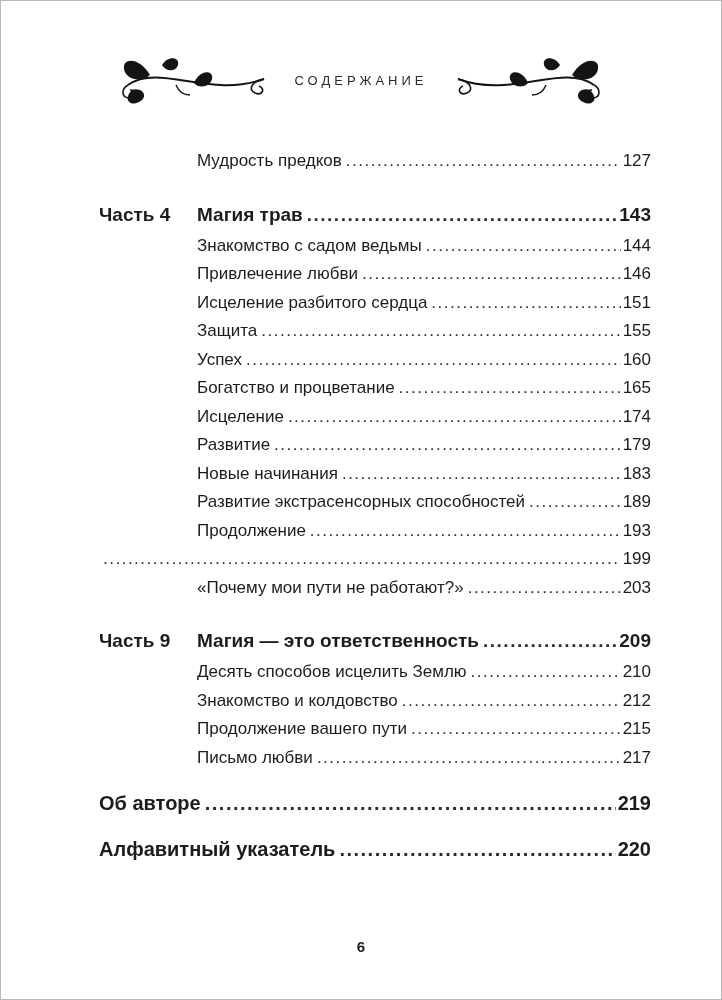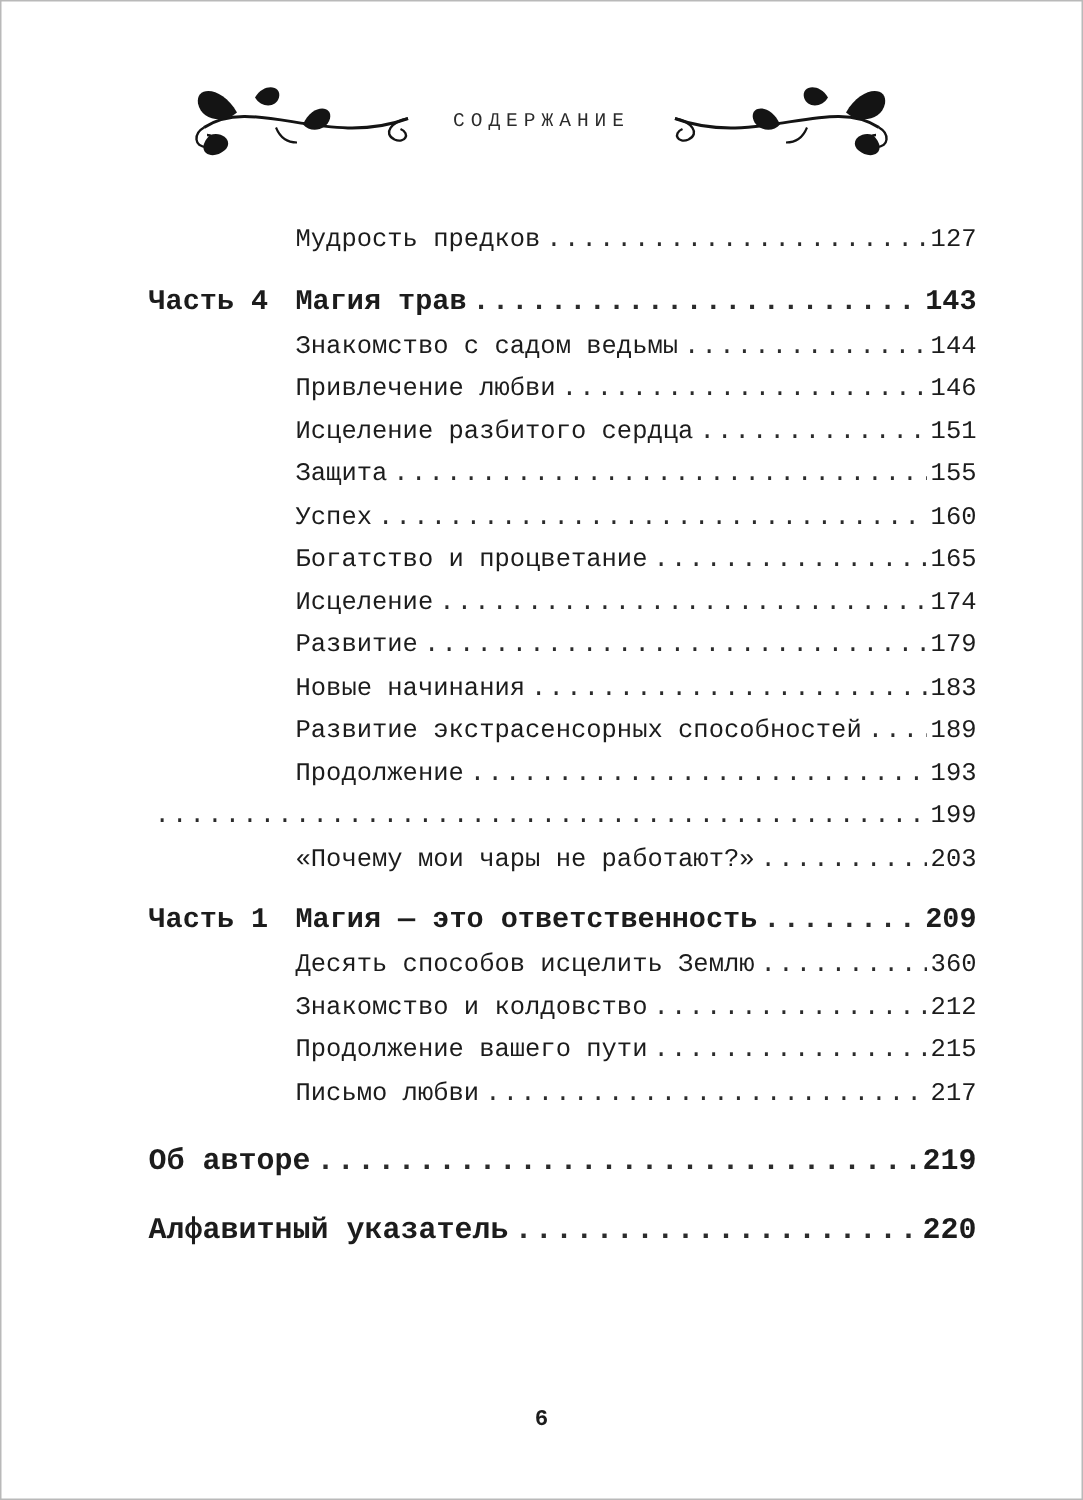--- a/index.html
+++ b/index.html
@@ -7,21 +7,21 @@
     padding: 0;
     background: #ffffff;
   }
   .page {
     position: relative;
     width: 722px;
     height: 1000px;
     box-sizing: border-box;
     background: #ffffff;
     border: 1px solid #b9b9b9;
-    font-family: Liberation Mono, monospace;
+    font-family: Liberation Sans, sans-serif;
     color: #1c1c1c;
     overflow: hidden;
   }
   
   .header {
     position: absolute;
     top: 52px;
     left: 0;
     right: 0;
     height: 56px;
@@ -74,21 +74,21 @@
     flex: 0 0 auto;
     white-space: nowrap;
   }
   .row.sub .title {
     padding-left: 98px;
   }
   .row.part {
     font-weight: 700;
     font-size: 19px;
     line-height: 30px;
-    margin-top: 10px;
+    margin-top: 24px;
     margin-bottom: 2px;
   }
   .row.part .part-label {
     flex: 0 0 98px;
     white-space: nowrap;
   }
   .row.top {
     font-weight: 700;
     font-size: 20px;
     line-height: 30px;
@@ -205,34 +205,34 @@
       <div class="row sub">
     <span class="title">Продолжение</span>
     <span class="dots"></span>
     <span class="pagenum">193</span>
   </div>
       <div class="row sub">
     <span class="dots"></span>
     <span class="pagenum">199</span>
   </div>
       <div class="row sub">
-    <span class="title">«Почему мои чары не работают?»</span>
+    <span class="title">«Почему мои пути не работают?»</span>
     <span class="dots"></span>
     <span class="pagenum">203</span>
   </div>
       <div class="row part">
-    <span class="part-label">Часть 1</span>
+    <span class="part-label">Часть 9</span>
     <span class="title">Магия — это ответственность</span>
     <span class="dots"></span>
     <span class="pagenum">209</span>
   </div>
       <div class="row sub">
     <span class="title">Десять способов исцелить Землю</span>
     <span class="dots"></span>
-    <span class="pagenum">360</span>
+    <span class="pagenum">210</span>
   </div>
       <div class="row sub">
     <span class="title">Знакомство и колдовство</span>
     <span class="dots"></span>
     <span class="pagenum">212</span>
   </div>
       <div class="row sub">
     <span class="title">Продолжение вашего пути</span>
     <span class="dots"></span>
     <span class="pagenum">215</span>

